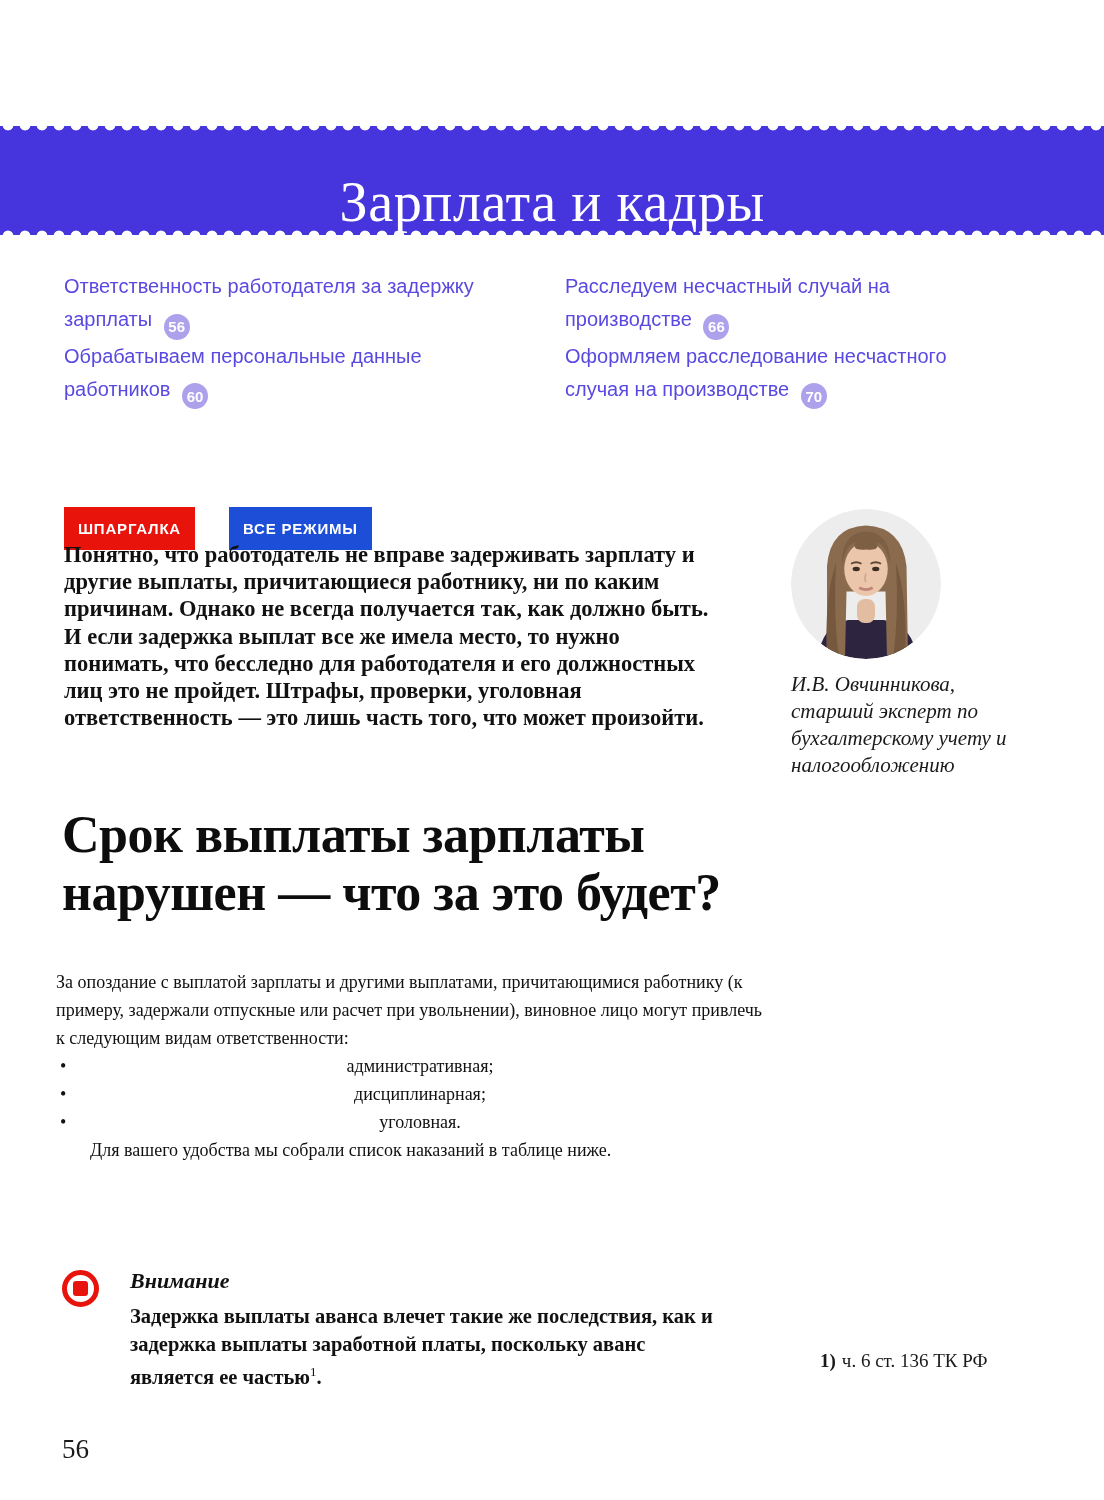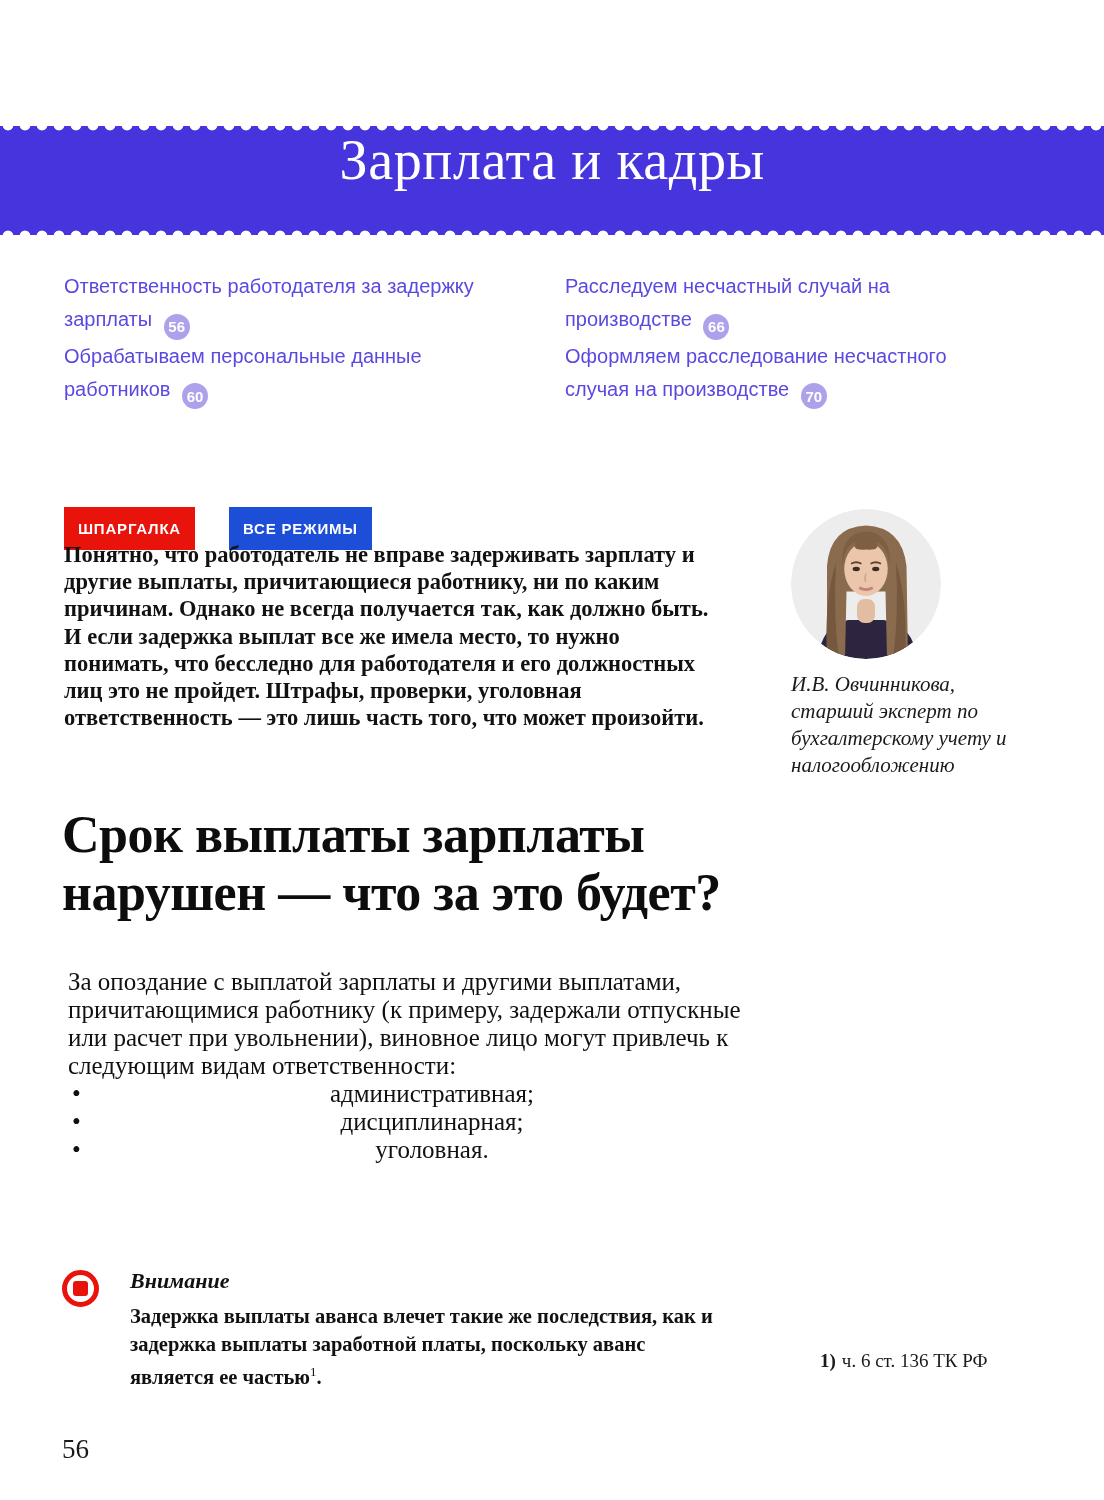--- a/index.html
+++ b/index.html
@@ -14,21 +14,21 @@
   }
 
   
   .banner {
     position: absolute;
     left: 0; right: 0;
     top: 126px;
     height: 109px;
     background: #4634dc;
     display: flex;
-    align-items: flex-start;
+    align-items: flex-end;
     justify-content: center;
   }
   .banner::before, .banner::after {
     content: "";
     position: absolute;
     left: 0; right: 0;
     height: 10px;
     background-repeat: repeat-x;
     background-size: 17px 10px;
   }
@@ -130,23 +130,23 @@
     line-height: 58px;
     font-weight: 700;
     letter-spacing: -0.5px;
     color: #0d0d0d;
   }
   .headline span { display: block; }
 
   
   .article {
     position: absolute;
-    left: 68px; top: 968px;
+    left: 56px; top: 968px;
     width: 706px;
-    font-size: 25px;
+    font-size: 18px;
     line-height: 28px;
   }
   .article p { margin: 0; }
   .article ul { margin: 0; padding: 0; list-style: none; text-align: center; }
   .article li { position: relative; padding-left: 22px; }
   .article li::before {
     content: "\2022";
     position: absolute;
     left: 4px;
   }
@@ -284,20 +284,21 @@
     <span>нарушен — что за это будет?</span>
   </h2>
 
   <div class="article">
     <p class="intro">За опоздание с выплатой зарплаты и другими выплатами, причитающимися работнику (к примеру, задержали отпускные или расчет при увольнении), виновное лицо могут привлечь к следующим видам ответственности:</p>
     <ul>
       <li>административная;</li>
       <li>дисциплинарная;</li>
       <li>уголовная.</li>
     </ul>
+    <p class="outro">Для вашего удобства мы собрали список наказаний в таблице ниже.</p>
   </div>
 
   <aside class="attention">
     <span class="attention-icon">
         <span class="sq"></span>
       </span>
     <div class="attention-body">
       <h3 class="attention-title">Внимание</h3>
       <p class="attention-text">
         <span>Задержка выплаты аванса влечет такие же последствия, как и задержка выплаты заработной платы, поскольку аванс является ее частью</span><sup>1</sup><span>.</span>

